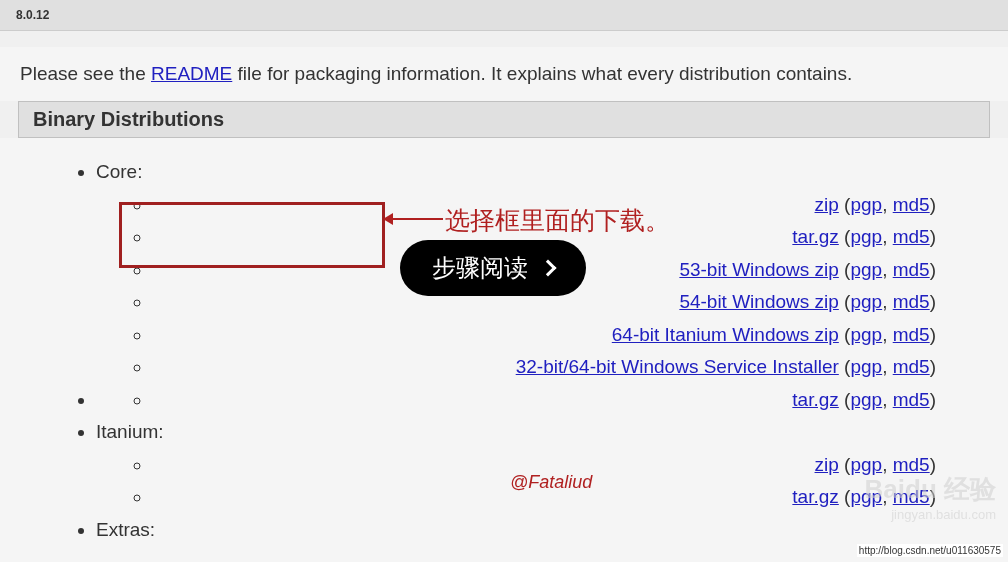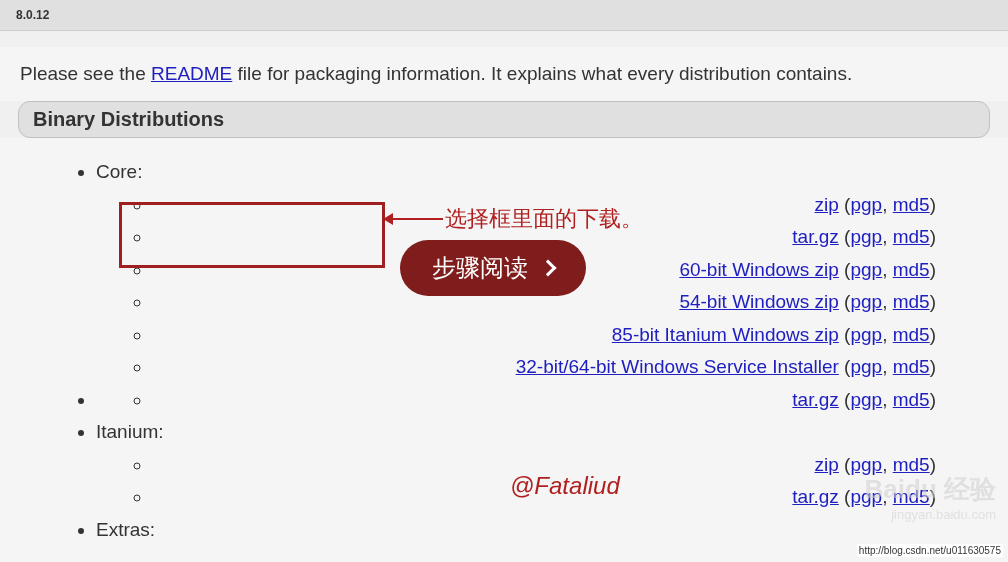--- a/index.html
+++ b/index.html
@@ -22,21 +22,21 @@
     .description {
       padding: 16px 20px;
       font-size: 19px;
       color: #333;
       background: #f5f5f5;
       margin-top: 16px;
     }
     .section-header {
       background: #e0e0e0;
       border: 1px solid #c0c0c0;
-      border-radius: 12px;
+      border-radius: 0;
       padding: 6px 14px;
       margin: 0 18px;
       font-weight: bold;
       font-size: 20px;
       color: #333;
     }
     .content {
       padding: 16px 40px;
       font-size: 19px;
       color: #333;
@@ -73,28 +73,28 @@
       width: 0; height: 0;
       border-top: 6px solid transparent;
       border-bottom: 6px solid transparent;
       border-right: 10px solid #b02020;
     }
     .annotation-text {
       position: absolute;
       left: 445px;
       top: 204px;
       color: #b02020;
-      font-size: 22px;
+      font-size: 25px;
       font-family: "SimSun", serif;
     }
     .step-badge {
       position: absolute;
       left: 400px;
       top: 240px;
-      background: #7f1d1d;
+      background: #000000;
       color: #fff;
       padding: 12px 32px;
       border-radius: 35px;
       font-size: 24px;
       display: flex;
       align-items: center;
       gap: 14px;
     }
     .chevron-right-icon {
       display: inline-block;
@@ -102,21 +102,21 @@
       height: 12px;
       border-top: 3px solid #fff;
       border-right: 3px solid #fff;
       transform: rotate(45deg);
     }
     .watermark-author {
       position: absolute;
       left: 510px;
       top: 472px;
       color: #b02020;
-      font-size: 24px;
+      font-size: 18px;
       font-style: italic;
     }
     .watermark-baidu {
       position: absolute;
       right: 12px;
       bottom: 40px;
       color: #cfcfcf;
       font-size: 26px;
       font-weight: bold;
       opacity: 0.55;
@@ -152,23 +152,23 @@
   <span>Binary Distributions</span>
 </div>
 
 <div class="content">
   <ul>
     <li>
       <span>Core:</span>
       <ul>
         <li><a href="#">zip</a><span> (</span><a href="#">pgp</a><span>, </span><a href="#">md5</a><span>)</span></li>
         <li><a href="#">tar.gz</a><span> (</span><a href="#">pgp</a><span>, </span><a href="#">md5</a><span>)</span></li>
-        <li><a href="#">60-bit Windows zip</a><span> (</span><a href="#">pgp</a><span>, </span><a href="#">md5</a><span>)</span></li>
+        <li><a href="#">53-bit Windows zip</a><span> (</span><a href="#">pgp</a><span>, </span><a href="#">md5</a><span>)</span></li>
         <li><a href="#">54-bit Windows zip</a><span> (</span><a href="#">pgp</a><span>, </span><a href="#">md5</a><span>)</span></li>
-        <li><a href="#">85-bit Itanium Windows zip</a><span> (</span><a href="#">pgp</a><span>, </span><a href="#">md5</a><span>)</span></li>
+        <li><a href="#">64-bit Itanium Windows zip</a><span> (</span><a href="#">pgp</a><span>, </span><a href="#">md5</a><span>)</span></li>
         <li><a href="#">32-bit/64-bit Windows Service Installer</a><span> (</span><a href="#">pgp</a><span>, </span><a href="#">md5</a><span>)</span></li>
       </ul>
     </li>
     <li>
       <ul>
         <li><a href="#">tar.gz</a><span> (</span><a href="#">pgp</a><span>, </span><a href="#">md5</a><span>)</span></li>
       </ul>
     </li>
     <li>
       <span>Itanium:</span>

